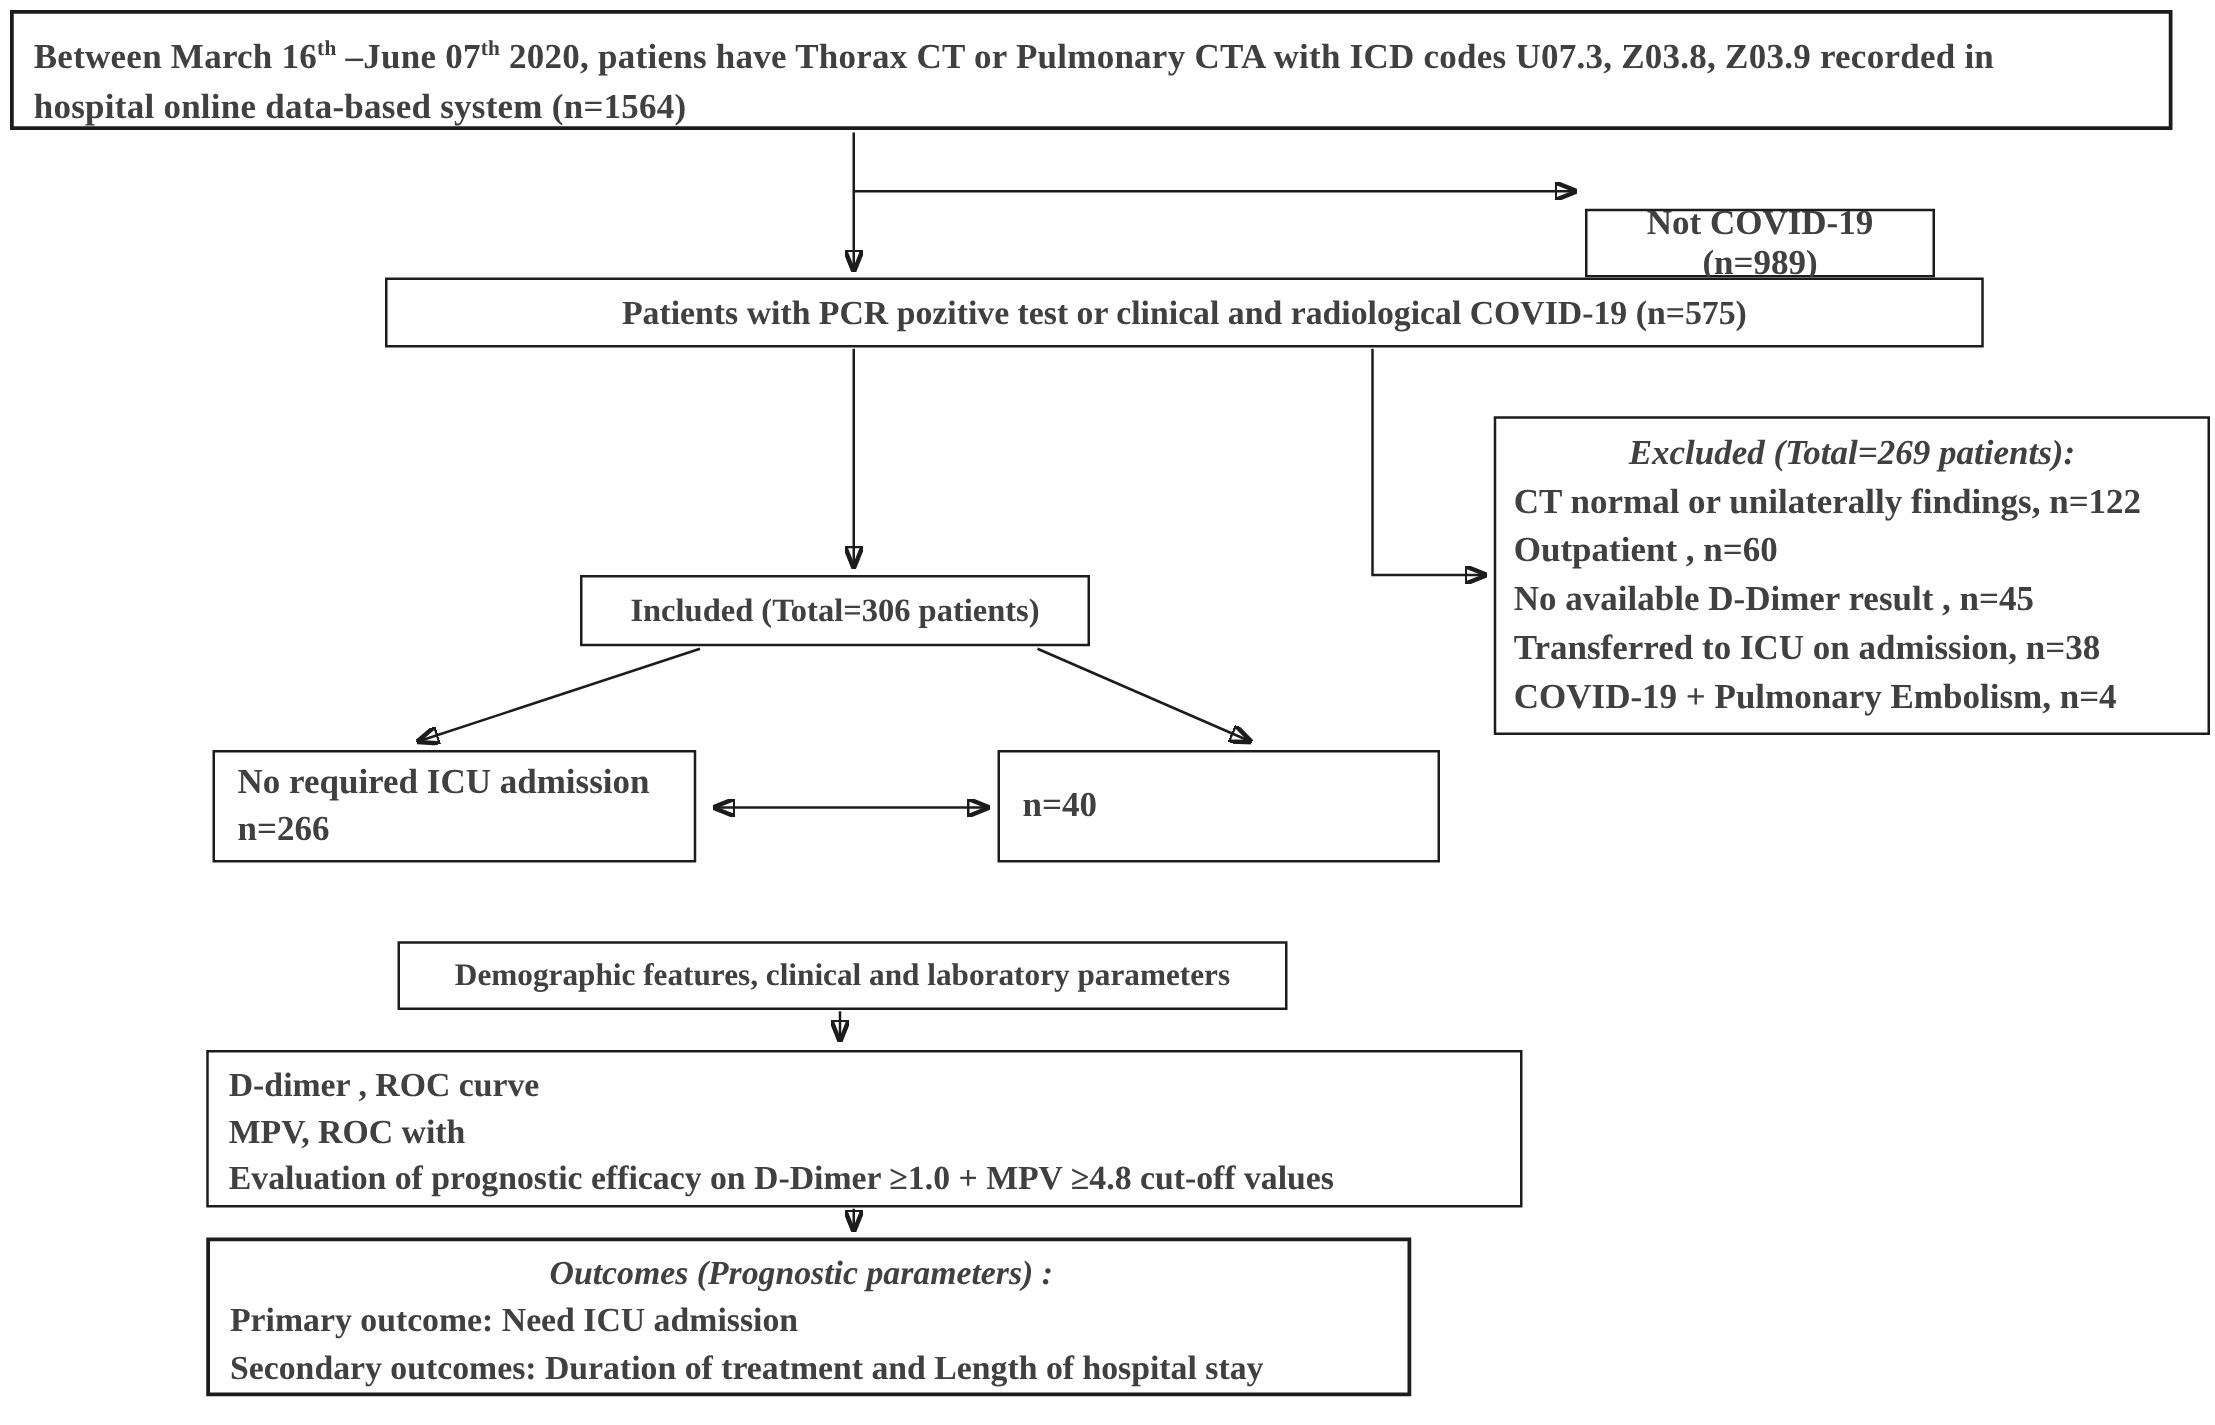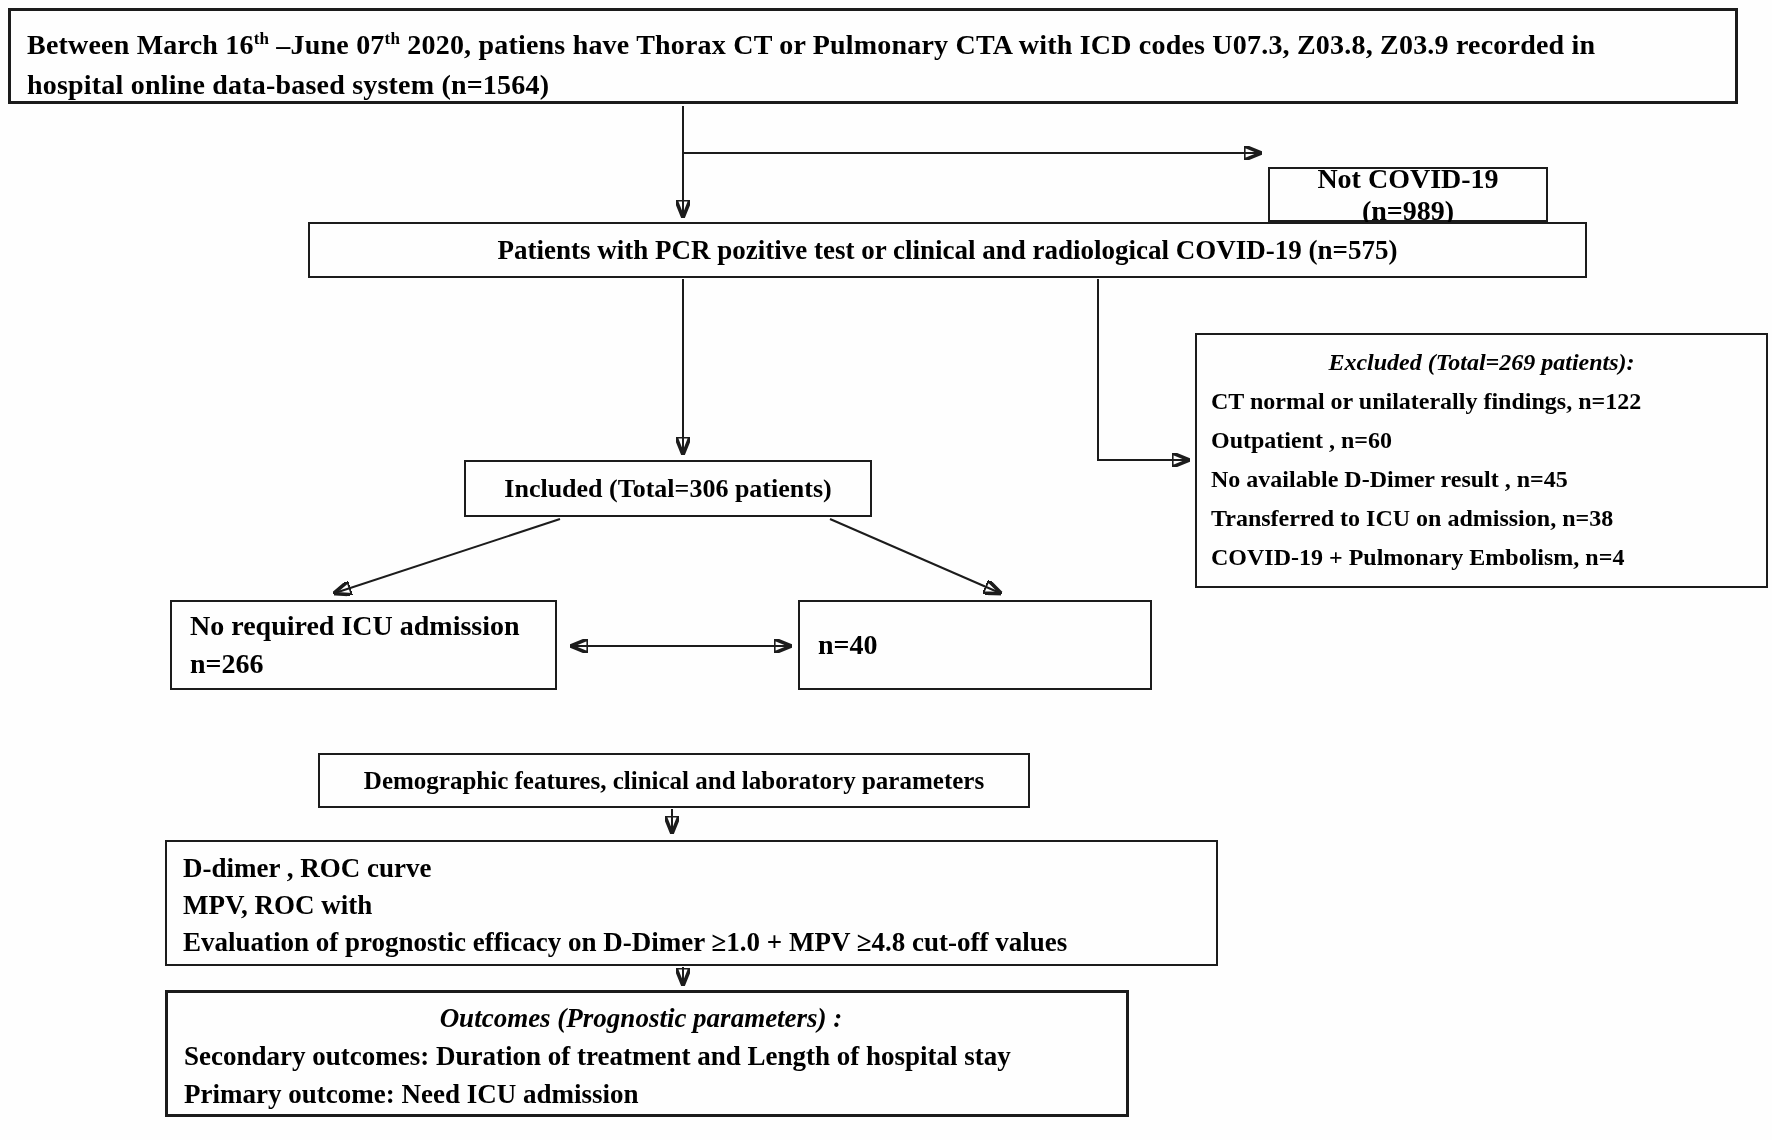--- a/index.html
+++ b/index.html
@@ -17,21 +17,21 @@
     height: 1140px;
     background: #fefefe;
     color: #0d0d0d;
   }
   .box {
     position: absolute;
     box-sizing: border-box;
     border: 2px solid #1c1c1c;
     background: #fefefe;
     font-weight: bold;
-    color: #000000;
+    color: #404040;
   }
   .center { text-align: center; }
   .vcenter { display: flex; align-items: center; justify-content: center; }
   .vcenter-left { display: flex; flex-direction: column; justify-content: center; }
 
   #source-box {
     left: 8px; top: 8px; width: 1730px; height: 96px;
     border-width: 3px;
     font-size: 28px;
     padding: 8px 16px 0 16px;
@@ -44,21 +44,21 @@
     left: 1268px; top: 127px; width: 280px; height: 55px;
     font-size: 28px;
     margin-top: 40px;
   }
   #pcr-box {
     left: 308px; top: 222px; width: 1279px; height: 56px;
     font-size: 27px;
   }
   #excluded-box {
     left: 1195px; top: 333px; width: 573px; height: 255px;
-    font-size: 24px;
+    font-size: 28px;
     padding: 8px 14px 0 14px;
     line-height: 39px;
   }
   #excluded-box .title { text-align: center; font-style: italic; }
   #included-box {
     left: 464px; top: 460px; width: 408px; height: 57px;
     font-size: 26px;
   }
   #no-icu-box {
     left: 170px; top: 600px; width: 387px; height: 90px;
@@ -168,17 +168,17 @@
   </div>
 
   <div class="box" id="analysis-box">
     <div>D-dimer , ROC curve</div>
     <div>MPV, ROC with</div>
     <div>Evaluation of prognostic efficacy on D-Dimer ≥1.0 + MPV ≥4.8 cut-off values</div>
   </div>
 
   <div class="box" id="outcomes-box">
     <div class="title">Outcomes (Prognostic parameters) :</div>
+    <div>Primary outcome:  Need ICU admission</div>
     <div>Secondary outcomes: Duration of treatment and  Length of hospital stay</div>
-    <div>Primary outcome:  Need ICU admission</div>
   </div>
 
 </div>
 
 </body></html>

